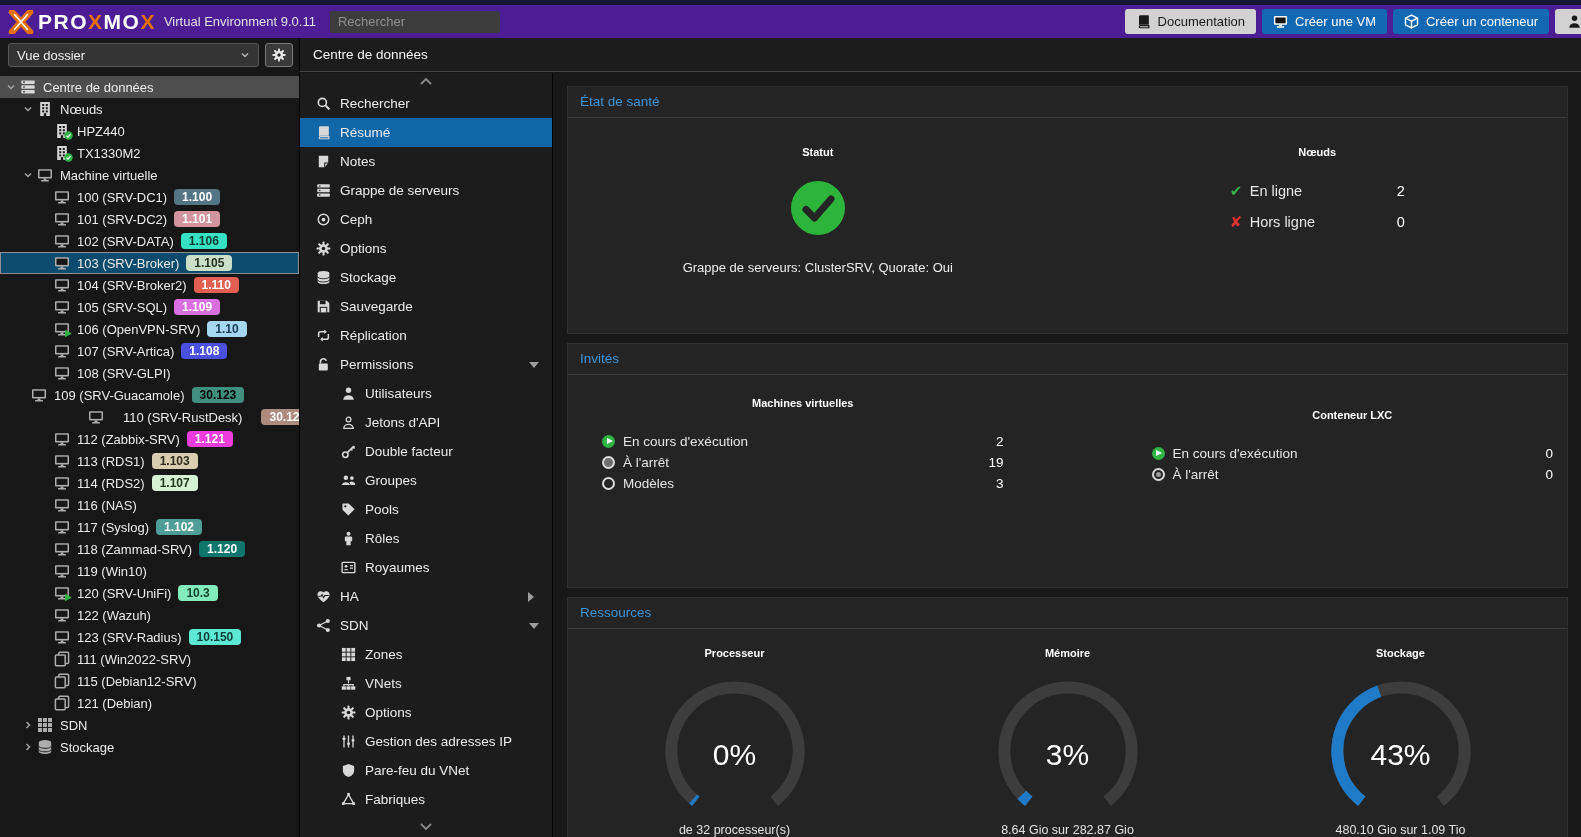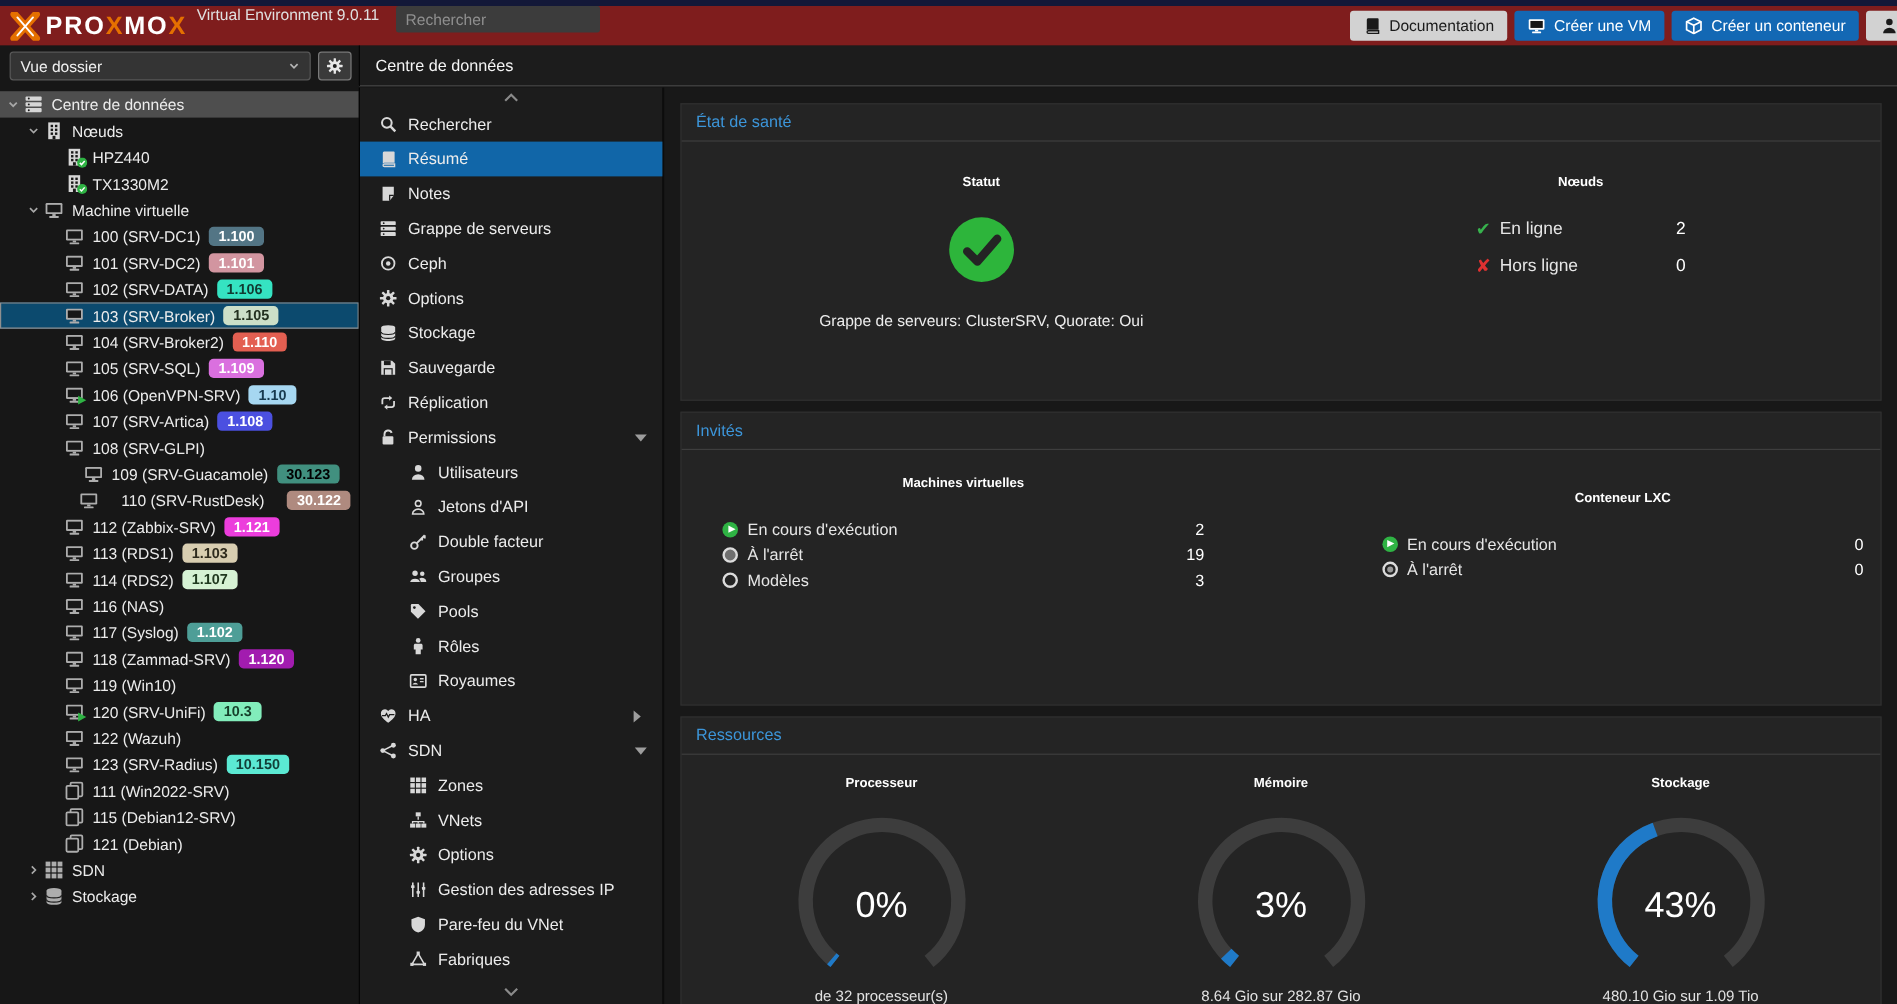--- a/index.html
+++ b/index.html
@@ -1,22 +1,22 @@
 <!DOCTYPE html>
 <html><head>
 <meta charset="utf-8">
 <style>
   * { margin:0; padding:0; box-sizing:border-box; }
   html,body { width:1581px; height:837px; overflow:hidden; background:#161616;
     font-family:"Liberation Sans","DejaVu Sans",sans-serif; color:#e6e6e6; }
 
   
   #topstrip { position:absolute; left:0; top:0; width:1581px; height:5px; background:#131838; }
-  #topbar { position:absolute; left:0; top:5px; width:1581px; height:33px; background:#7f1d1d;
-    display:flex; }
+  #topbar { position:absolute; left:0; top:5px; width:1581px; height:33px; background:#4c1d95;
+    display:flex; align-items:center; }
   #logo { display:flex; align-items:center; margin-left:8px; }
   #logo-mark { width:26px; height:24px; margin-right:4px; }
   #brand { font-size:21px; font-weight:800; letter-spacing:1.5px; color:#fff; }
   #brand .ox { color:#e57000; }
   #topbar-sub { font-size:13px; color:#e0e0e0; margin-left:8px; }
   #search { margin-left:14px; width:170px; height:22px; background:#3c3c3c; border:0;
     border-radius:2px; color:#bdbdbd; padding:0 8px; font-size:13px;
     font-family:"Liberation Sans","DejaVu Sans",sans-serif; }
   #search::placeholder { color:#8f8f8f; }
   #topbar-right { margin-left:auto; display:flex; align-items:center; gap:6px; padding-right:0; }
@@ -531,31 +531,31 @@
       </div>
       <div class="trow" style="padding-left: 38px;">
         <span class="tcaret"></span>
         <span class="ticon">
           <svg class="main">
             <use href="#i-monitor"></use>
           </svg>
         </span>
         <span class="tlabel">108 (SRV-GLPI)</span>
       </div>
-      <div class="trow" style="padding-left: 54px;">
+      <div class="trow" style="padding-left: 15px;">
         <span class="tcaret"></span>
         <span class="ticon">
           <svg class="main">
             <use href="#i-monitor"></use>
           </svg>
         </span>
         <span class="tlabel">109 (SRV-Guacamole)</span>
         <span class="tag" style="background: rgb(65, 144, 127); color: #000000;">30.123</span>
       </div>
-      <div class="trow" style="padding-left: 38px; gap: 12px;">
+      <div class="trow" style="padding-left: 60px; gap: 12px;">
         <span class="tcaret"></span>
         <span class="ticon">
           <svg class="main">
             <use href="#i-monitor"></use>
           </svg>
         </span>
         <span class="tlabel">110 (SRV-RustDesk)</span>
         <span class="tag" style="background: rgb(175, 138, 127); color: rgb(255, 255, 255);">30.122</span>
       </div>
       <div class="trow" style="padding-left: 38px;">
@@ -608,21 +608,21 @@
         <span class="tag" style="background: rgb(78, 158, 151); color: rgb(255, 255, 255);">1.102</span>
       </div>
       <div class="trow" style="padding-left: 38px;">
         <span class="tcaret"></span>
         <span class="ticon">
           <svg class="main">
             <use href="#i-monitor"></use>
           </svg>
         </span>
         <span class="tlabel">118 (Zammad-SRV)</span>
-        <span class="tag" style="background: #a21caf; color: rgb(255, 255, 255);">1.120</span>
+        <span class="tag" style="background: #0f766e; color: rgb(255, 255, 255);">1.120</span>
       </div>
       <div class="trow" style="padding-left: 38px;">
         <span class="tcaret"></span>
         <span class="ticon">
           <svg class="main">
             <use href="#i-monitor"></use>
           </svg>
         </span>
         <span class="tlabel">119 (Win10)</span>
       </div>

